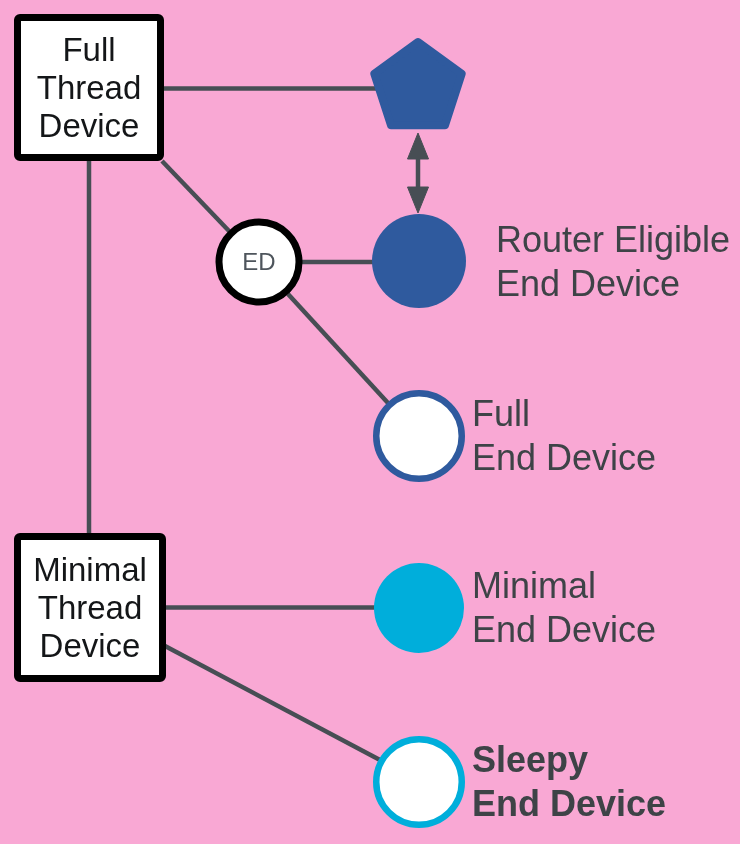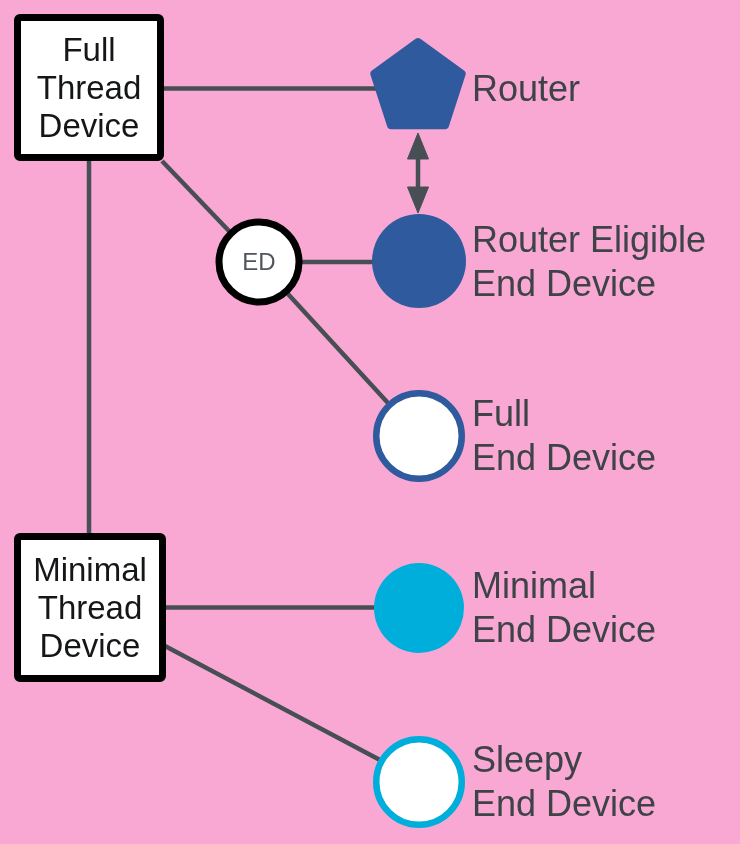--- a/index.html
+++ b/index.html
@@ -33,24 +33,24 @@
 
   .node-label {
     position: absolute;
     left: 472px;
     font-size: 36px;
     line-height: 44px;
     color: #3e4347;
     white-space: nowrap;
   }
   #label-router { top: 67px;  }
-  #label-reed   { top: 218px; }
+  #label-reed   { top: 218px; margin-left: 24px; }
   #label-fed    { top: 392px; }
   #label-med    { top: 564px; }
-  #label-sed    { top: 738px; }
+  #label-sed    { top: 738px; font-weight: bold; }
 
   .ed-label {
     position: absolute;
     left: 219px;
     top: 243px;
     width: 80px;
     text-align: center;
     font-size: 24px;
     line-height: 38px;
     color: #4e555c;
@@ -102,23 +102,20 @@
   </div>
 
   <div class="device-box" id="mtd-box">
     <div>Minimal</div>
     <div>Thread</div>
     <div>Device</div>
   </div>
 
   <div class="ed-label">ED</div>
 
-  <div class="node-label" id="label-router">
-    <div>Router</div>
-  </div>
 
   <div class="node-label" id="label-reed">
     <div>Router Eligible</div>
     <div>End Device</div>
   </div>
 
   <div class="node-label" id="label-fed">
     <div>Full</div>
     <div>End Device</div>
   </div>

